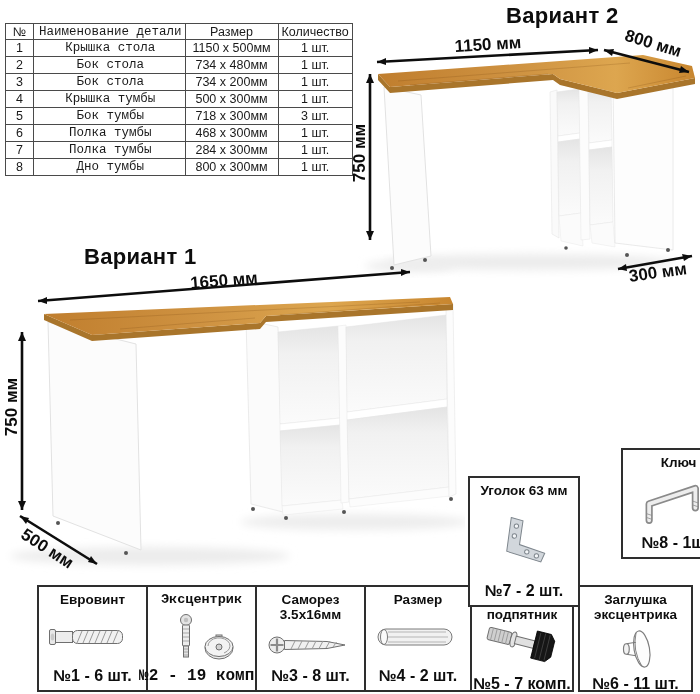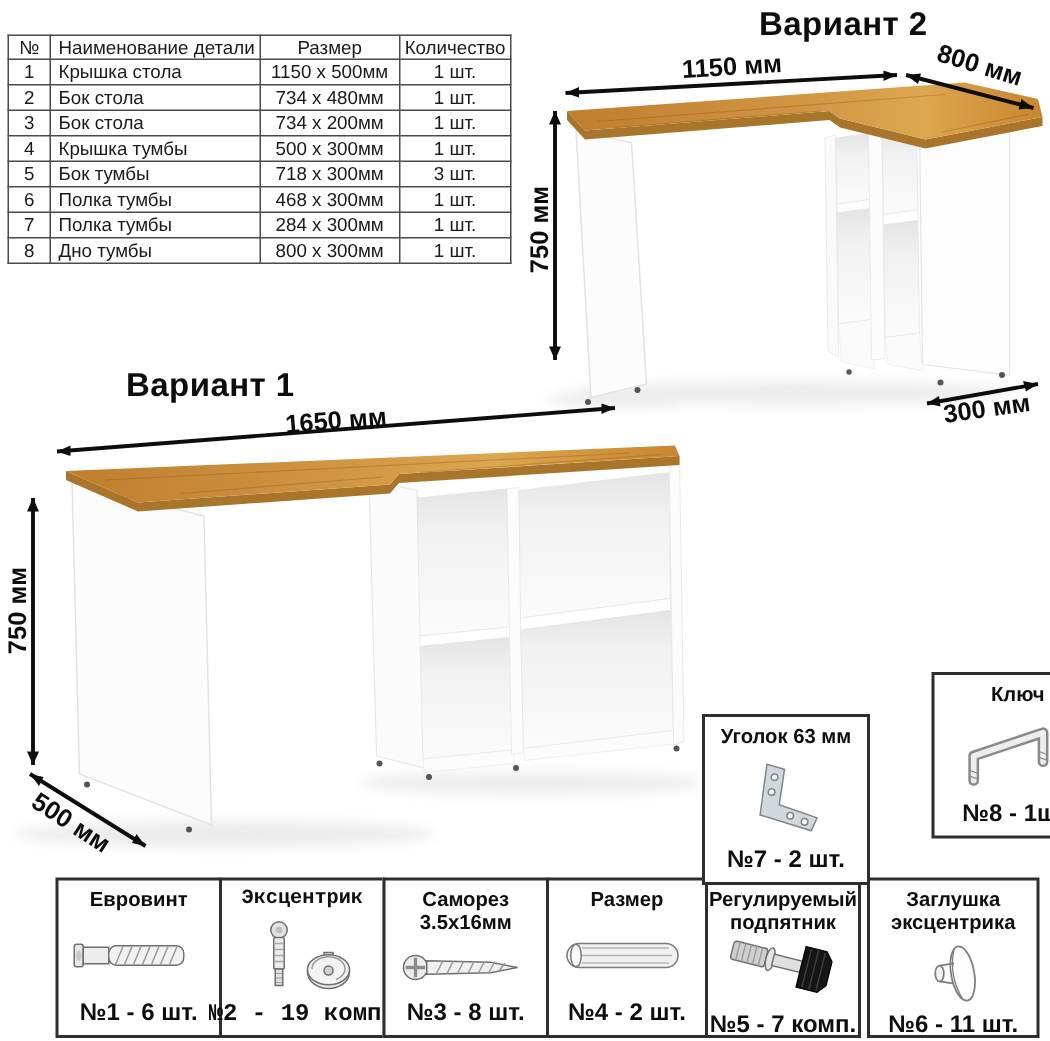--- a/index.html
+++ b/index.html
@@ -4,41 +4,41 @@
 <style>
   html,body{margin:0;padding:0;background:#fff;}
   .page{position:relative;width:700px;height:694px;background:#ffffff;overflow:hidden;
         font-family:"Liberation Sans",sans-serif;color:#111;}
   
   table.parts{position:absolute;left:5px;top:23px;border-collapse:collapse;
               font-size:12.5px;color:#1a1a1a;border:1.5px solid #4a4a4a;}
   .parts th,.parts td{border:1px solid #4a4a4a;padding:0 3px;height:16px;white-space:nowrap;}
   .parts th{height:15px;font-weight:normal;text-align:center;}
   .parts .num{width:21px;text-align:center;}
-  .parts .name{width:119px;text-align:left;padding-left:5px;}
+  .parts .name{width:119px;text-align:center;padding-left:5px;font-family:Liberation Mono, monospace;}
   .parts .size{width:86px;text-align:center;}
   .parts .qty{width:64px;text-align:center;}
   
   .vtitle{position:absolute;font-size:22px;font-weight:bold;color:#0d0d0d;letter-spacing:.3px;white-space:nowrap;}
   .dim{position:absolute;width:90px;height:20px;line-height:20px;font-size:17px;font-weight:bold;
        color:#0c0c0c;text-align:center;white-space:nowrap;}
   .draw{position:absolute;}
   
   .hw{position:absolute;border:2px solid #2e2e2e;background:#fff;box-sizing:border-box;
       display:flex;flex-direction:column;align-items:center;}
   .hw-title{font-weight:bold;font-size:13.5px;line-height:1.14;text-align:center;padding:5px 2px 0;color:#0e0e0e;}
   .hw-icon{flex:1;display:flex;align-items:center;justify-content:center;width:100%;}
   .hw-qty{font-weight:bold;font-size:16px;padding-bottom:5px;color:#0e0e0e;white-space:nowrap;}
   .hw1{left:37px;top:585px;width:111px;height:107px;}
   .hw2{left:146px;top:585px;width:111px;height:107px;font-family:Liberation Mono, monospace;}
   .hw3{left:255px;top:585px;width:111px;height:107px;}
   .hw4{left:364px;top:585px;width:108px;height:107px;}
   .hw5{left:470px;top:585px;width:104px;height:107px;}
   .hw6{left:578px;top:585px;width:115px;height:107px;}
-  .hw7{left:468px;top:476px;width:112px;height:114px;}
+  .hw7{left:468px;top:476px;width:112px;height:131px;}
   .hw8{left:578px;top:448px;width:115px;height:111px;margin-left:43px;}
 </style>
 </head>
 <body>
 
 <div class="page">
 
   <table class="parts">
     <tbody>
         <tr>

